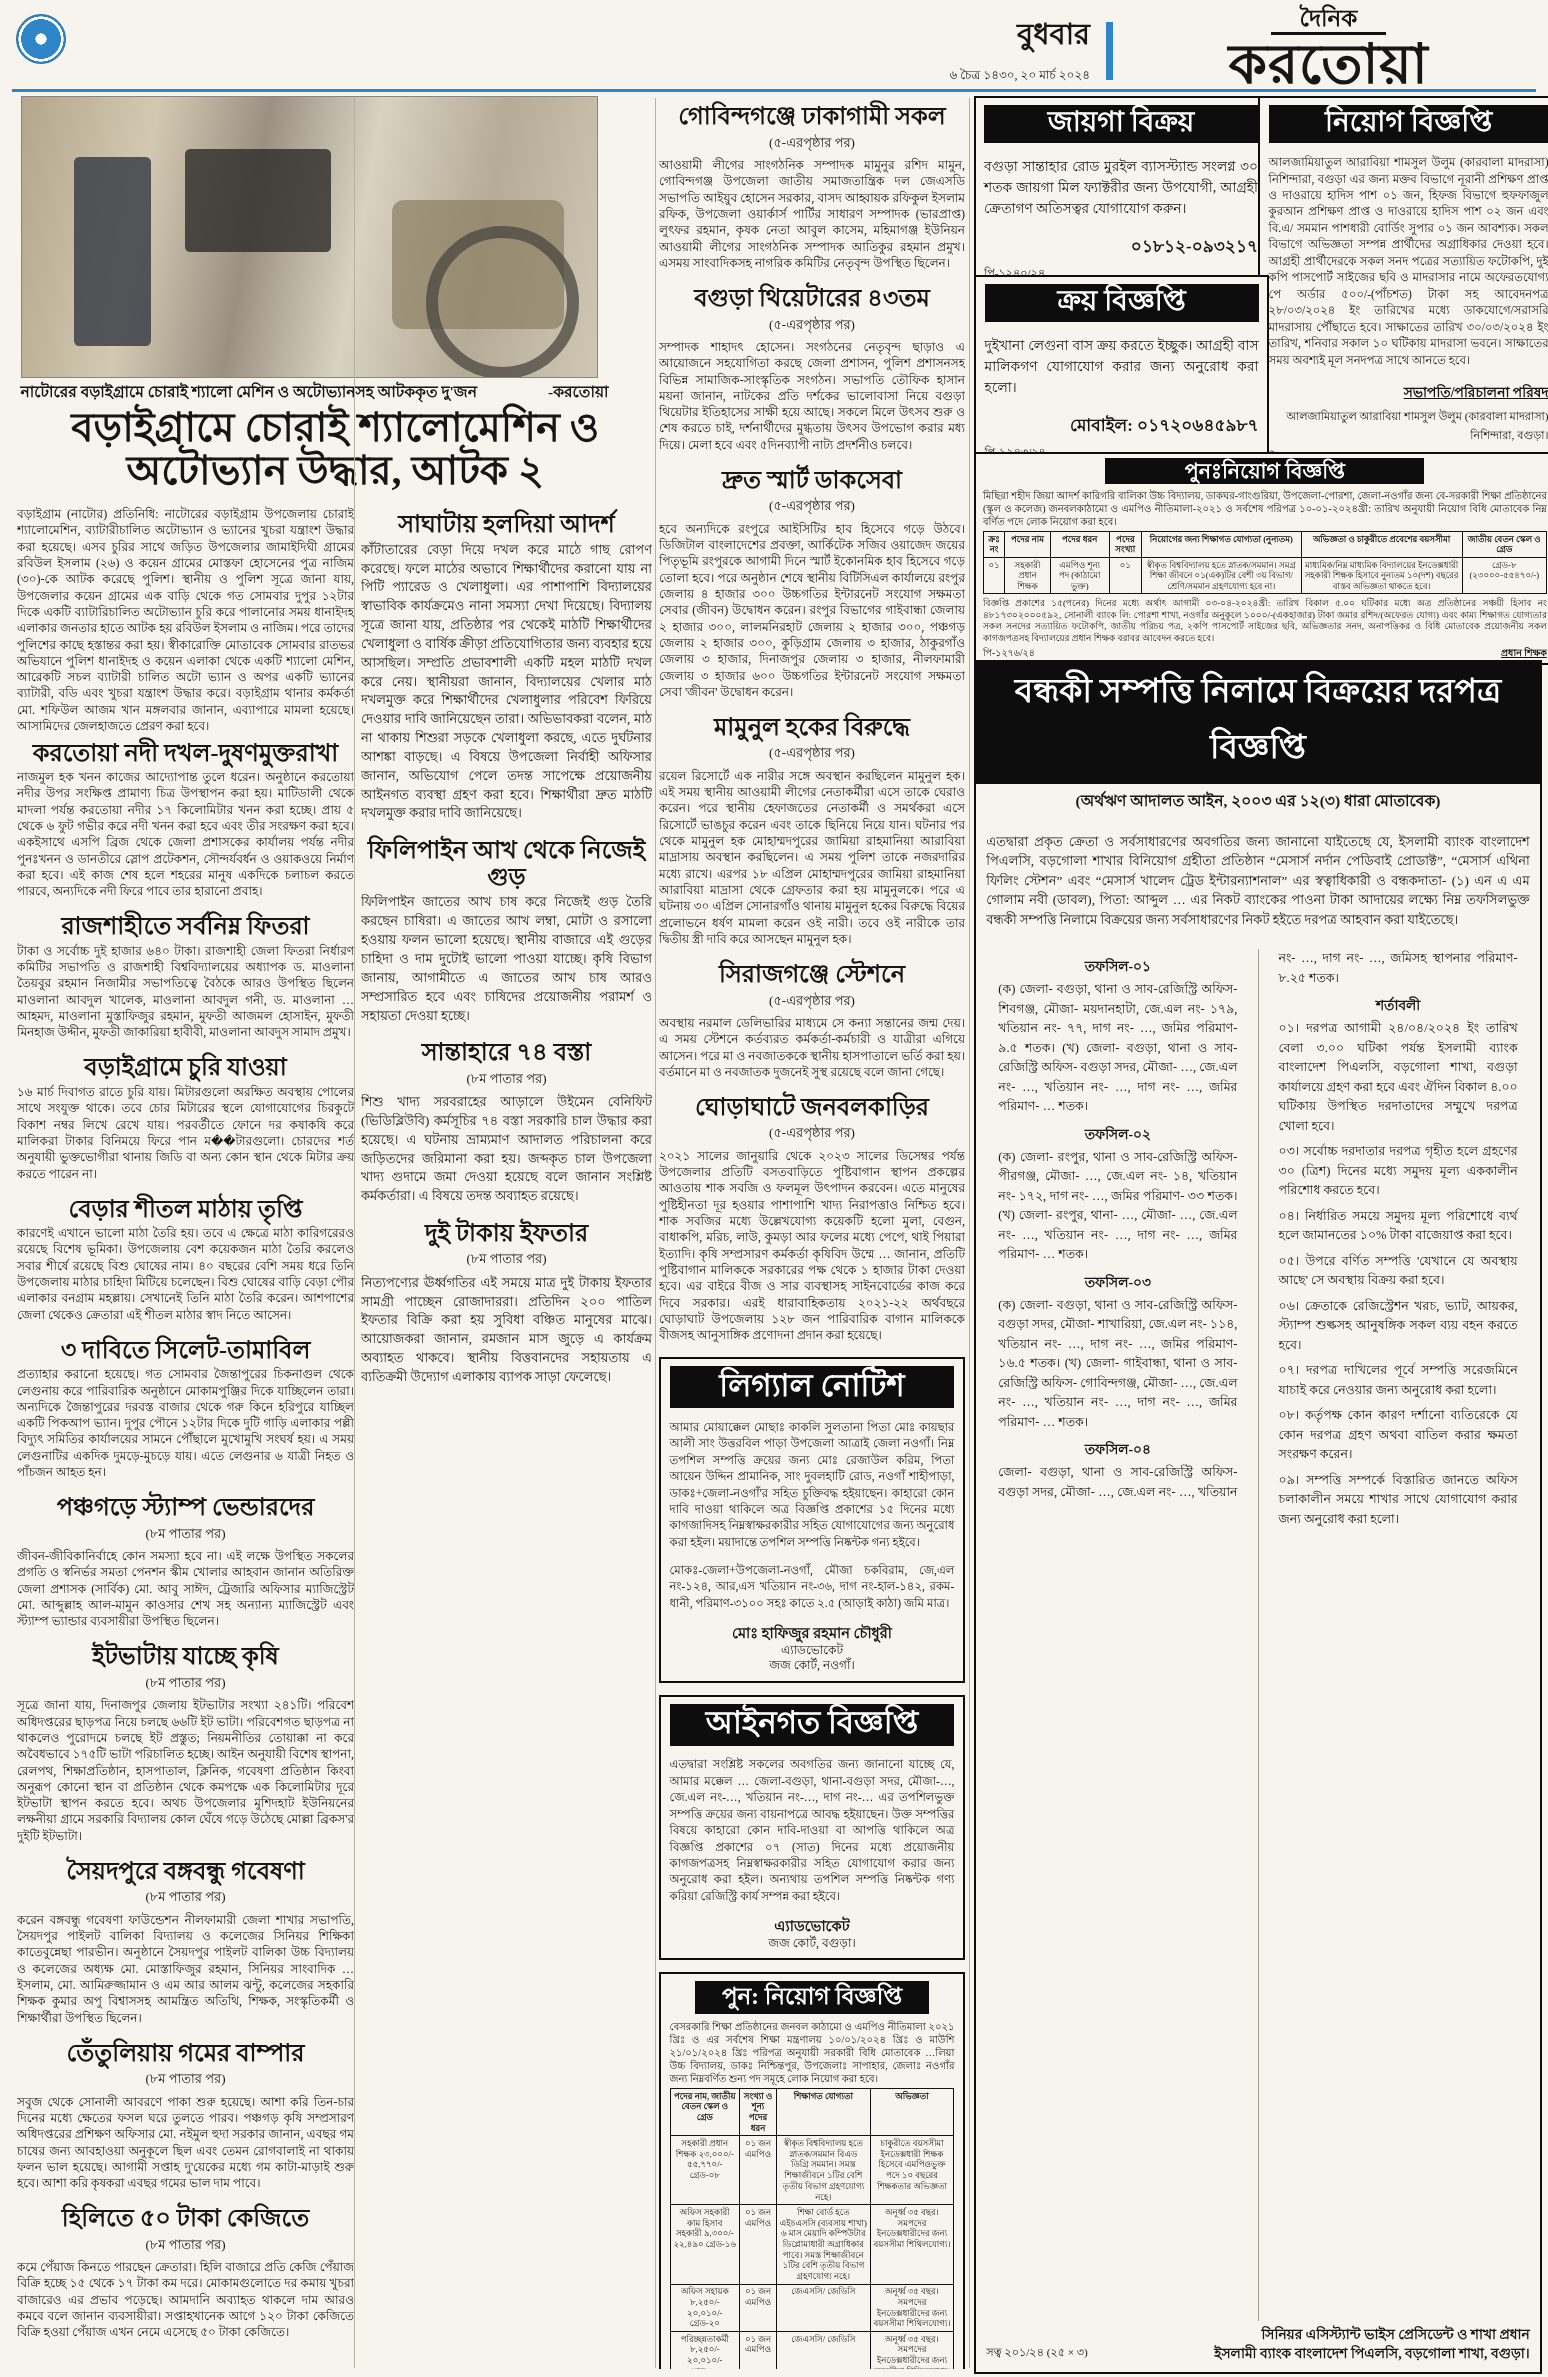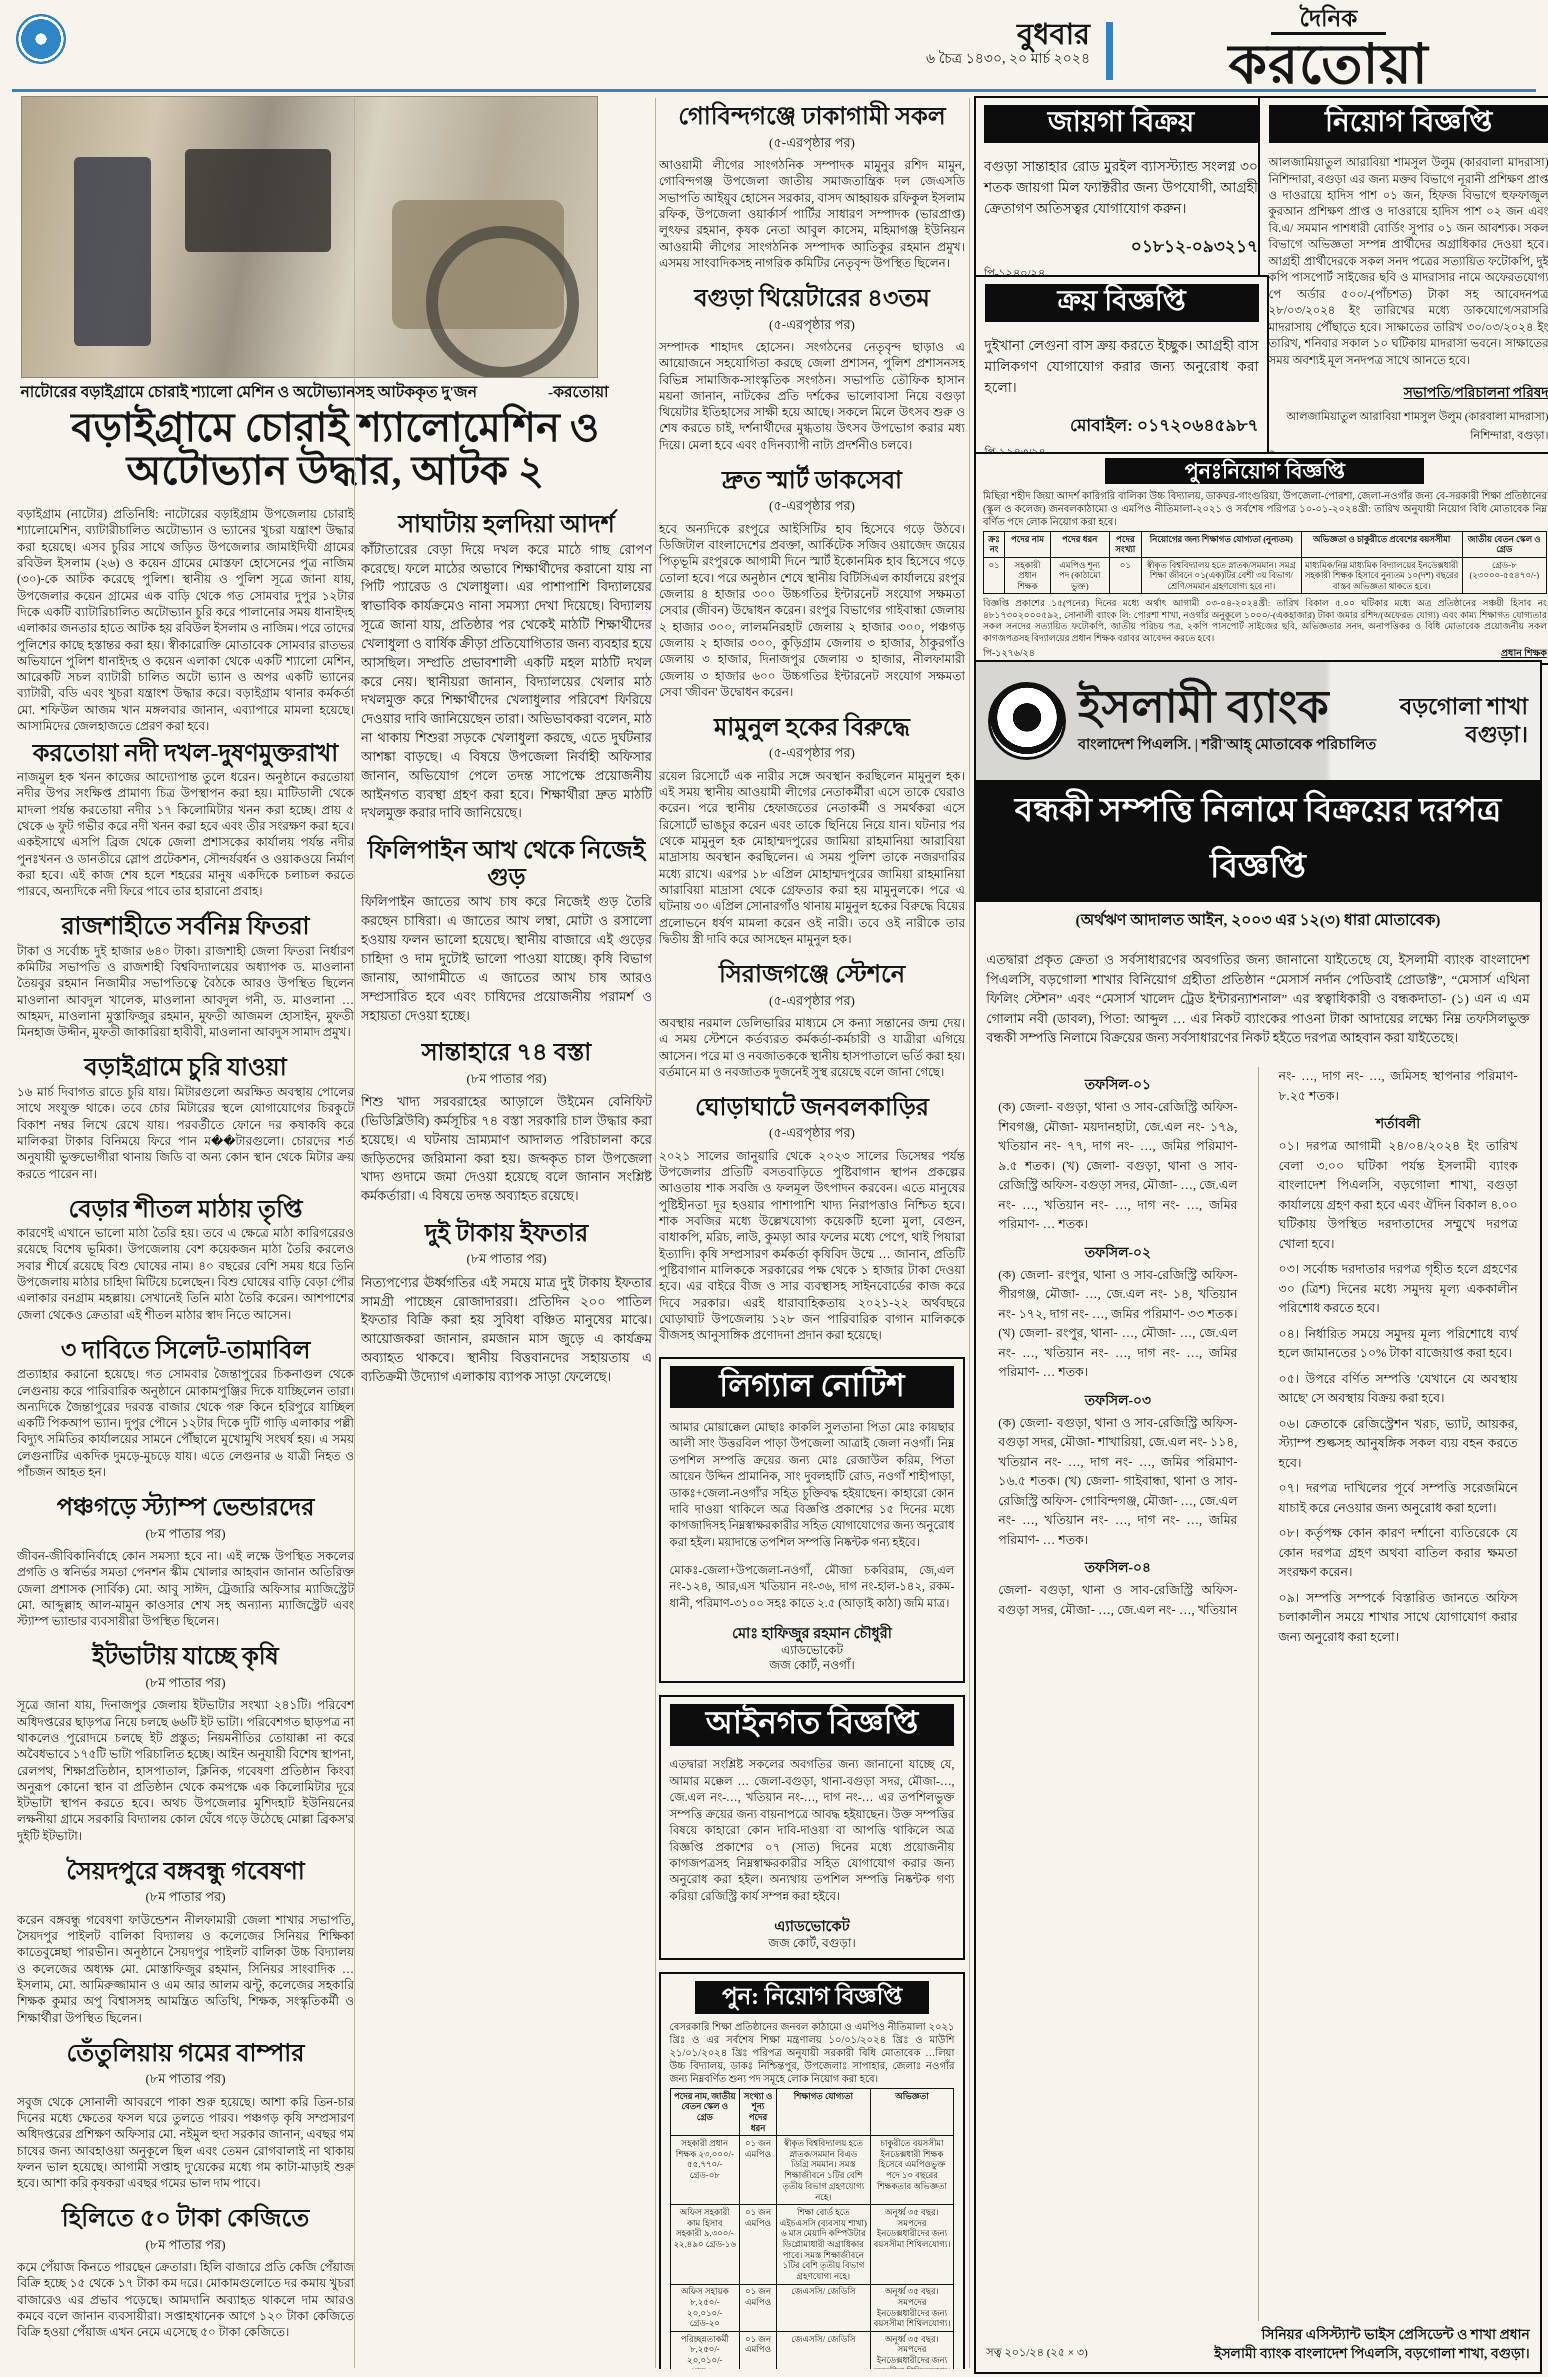--- a/index.html
+++ b/index.html
@@ -6,21 +6,21 @@
   .page{position:relative;width:1548px;height:2377px;background:#f6f4ed;overflow:hidden;
         font-family:"Liberation Serif","DejaVu Serif",serif;color:#161616;}
   .abs{position:absolute;}
 
   
   .emblem{left:15.5px;top:13.8px;width:48px;height:48px;border-radius:50%;
           background:radial-gradient(circle at 50% 50%,#ffffff 0 16%,#2e86c8 17% 58%,#ffffff 59% 66%,#2e86c8 67% 100%);
           border:1.7px solid #2671ab;}
   .dateblock{right:458px;top:19px;text-align:right;line-height:1.1;}
   .dateblock .day{font-size:29px;font-weight:bold;}
-  .dateblock .date{font-size:14px;margin-top:0;}
+  .dateblock .date{font-size:12px;margin-top:18px;}
   .vbar{right:435px;top:22.4px;width:6.9px;height:58px;background:#2e86c8;}
   .mast{right:19px;top:6.9px;width:401px;text-align:center;line-height:1;}
   .mast .small{display:inline-block;font-size:23px;font-weight:bold;border-bottom:3.4px solid #111;padding:0 29px 2.6px;}
   .mast .big{font-size:55px;font-weight:900;letter-spacing:0.9px;margin-top:1.7px;}
   .toprule{left:12px;right:12px;top:89px;height:2.6px;background:#2e86c8;}
 
   
   .photo{left:20.6px;top:96px;width:575px;height:280px;border:0.9px solid #8a8577;overflow:hidden;
          background:linear-gradient(100deg,#b3a68c 0%,#d3c9b2 22%,#9b9183 40%,#d8d2c1 58%,#b5ab97 78%,#cfc7b4 100%);}
   .ph-fig{position:absolute;border-radius:5.2px;}
@@ -353,31 +353,20 @@
         </tbody>
       </table>
       <p class="foot-sm">বিজ্ঞপ্তি প্রকাশের ১৫(পনের) দিনের মধ্যে অর্থাৎ আগামী ০৩-০৪-২০২৪খ্রী: তারিখ বিকাল ৫.০০ ঘটিকার মধ্যে অত্র প্রতিষ্ঠানের সঞ্চয়ী হিসাব নং ৪৮১৭৩০২০০০৫৯২, সোনালী ব্যাংক লি: পোরশা শাখা, নওগাঁর অনুকূলে ১০০০/-(একহাজার) টাকা জমার রশিদ/(অফেরত যোগ্য) এবং কাম্য শিক্ষাগত যোগ্যতার সকল সনদের সত্যায়িত ফটোকপি, জাতীয় পরিচয় পত্র, ২কপি পাসপোর্ট সাইজের ছবি, অভিজ্ঞতার সনদ, অনাপত্তিকর ও বিধি মোতাবেক প্রয়োজনীয় সকল কাগজপত্রসহ বিদ্যালয়ের প্রধান শিক্ষক বরাবর আবেদন করতে হবে।</p>
       <div class="code-row">
         <span>পি-১২৭৬/২৪</span>
         <span class="sig">প্রধান শিক্ষক</span>
       </div>
     </div>
 
     <div class="abs bank">
-      <div class="bank-head">
-        <div class="bank-logo"></div>
-        <div class="bank-name">
-          <div class="nm">ইসলামী ব্যাংক</div>
-          <div class="sb">বাংলাদেশ পিএলসি. | শরী'আহ্ মোতাবেক পরিচালিত</div>
-        </div>
-        <div class="bank-branch">
-          <div>বড়গোলা শাখা</div>
-          <div>বগুড়া।</div>
-        </div>
-      </div>
       <div class="bank-title">বন্ধকী সম্পত্তি নিলামে বিক্রয়ের দরপত্র বিজ্ঞপ্তি</div>
       <div class="bank-sub">(অর্থঋণ আদালত আইন, ২০০৩ এর ১২(৩) ধারা মোতাবেক)</div>
       <p class="bank-intro">এতদ্বারা প্রকৃত ক্রেতা ও সর্বসাধারণের অবগতির জন্য জানানো যাইতেছে যে, ইসলামী ব্যাংক বাংলাদেশ পিএলসি, বড়গোলা শাখার বিনিয়োগ গ্রহীতা প্রতিষ্ঠান “মেসার্স নর্দান পেডিবাই প্রোডাক্ট”, “মেসার্স এথিনা ফিলিং স্টেশন” এবং “মেসার্স খালেদ ট্রেড ইন্টারন্যাশনাল” এর স্বত্বাধিকারী ও বন্ধকদাতা- (১) এন এ এম গোলাম নবী (ডাবল), পিতা: আব্দুল … এর নিকট ব্যাংকের পাওনা টাকা আদায়ের লক্ষ্যে নিম্ন তফসিলভুক্ত বন্ধকী সম্পত্তি নিলামে বিক্রয়ের জন্য সর্বসাধারণের নিকট হইতে দরপত্র আহবান করা যাইতেছে।</p>
       <div class="bank-cols">
         <div class="tl">তফসিল-০১</div>
         <p>(ক) জেলা- বগুড়া, থানা ও সাব-রেজিস্ট্রি অফিস- শিবগঞ্জ, মৌজা- ময়দানহাটা, জে.এল নং- ১৭৯, খতিয়ান নং- ৭৭, দাগ নং- …, জমির পরিমাণ- ৯.৫ শতক। (খ) জেলা- বগুড়া, থানা ও সাব-রেজিস্ট্রি অফিস- বগুড়া সদর, মৌজা- …, জে.এল নং- …, খতিয়ান নং- …, দাগ নং- …, জমির পরিমাণ- … শতক।</p>
         <div class="tl">তফসিল-০২</div>
         <p>(ক) জেলা- রংপুর, থানা ও সাব-রেজিস্ট্রি অফিস- পীরগঞ্জ, মৌজা- …, জে.এল নং- ১৪, খতিয়ান নং- ১৭২, দাগ নং- …, জমির পরিমাণ- ৩৩ শতক। (খ) জেলা- রংপুর, থানা- …, মৌজা- …, জে.এল নং- …, খতিয়ান নং- …, দাগ নং- …, জমির পরিমাণ- … শতক।</p>
         <div class="tl">তফসিল-০৩</div>
         <p>(ক) জেলা- বগুড়া, থানা ও সাব-রেজিস্ট্রি অফিস- বগুড়া সদর, মৌজা- শাখারিয়া, জে.এল নং- ১১৪, খতিয়ান নং- …, দাগ নং- …, জমির পরিমাণ- ১৬.৫ শতক। (খ) জেলা- গাইবান্ধা, থানা ও সাব-রেজিস্ট্রি অফিস- গোবিন্দগঞ্জ, মৌজা- …, জে.এল নং- …, খতিয়ান নং- …, দাগ নং- …, জমির পরিমাণ- … শতক।</p>

